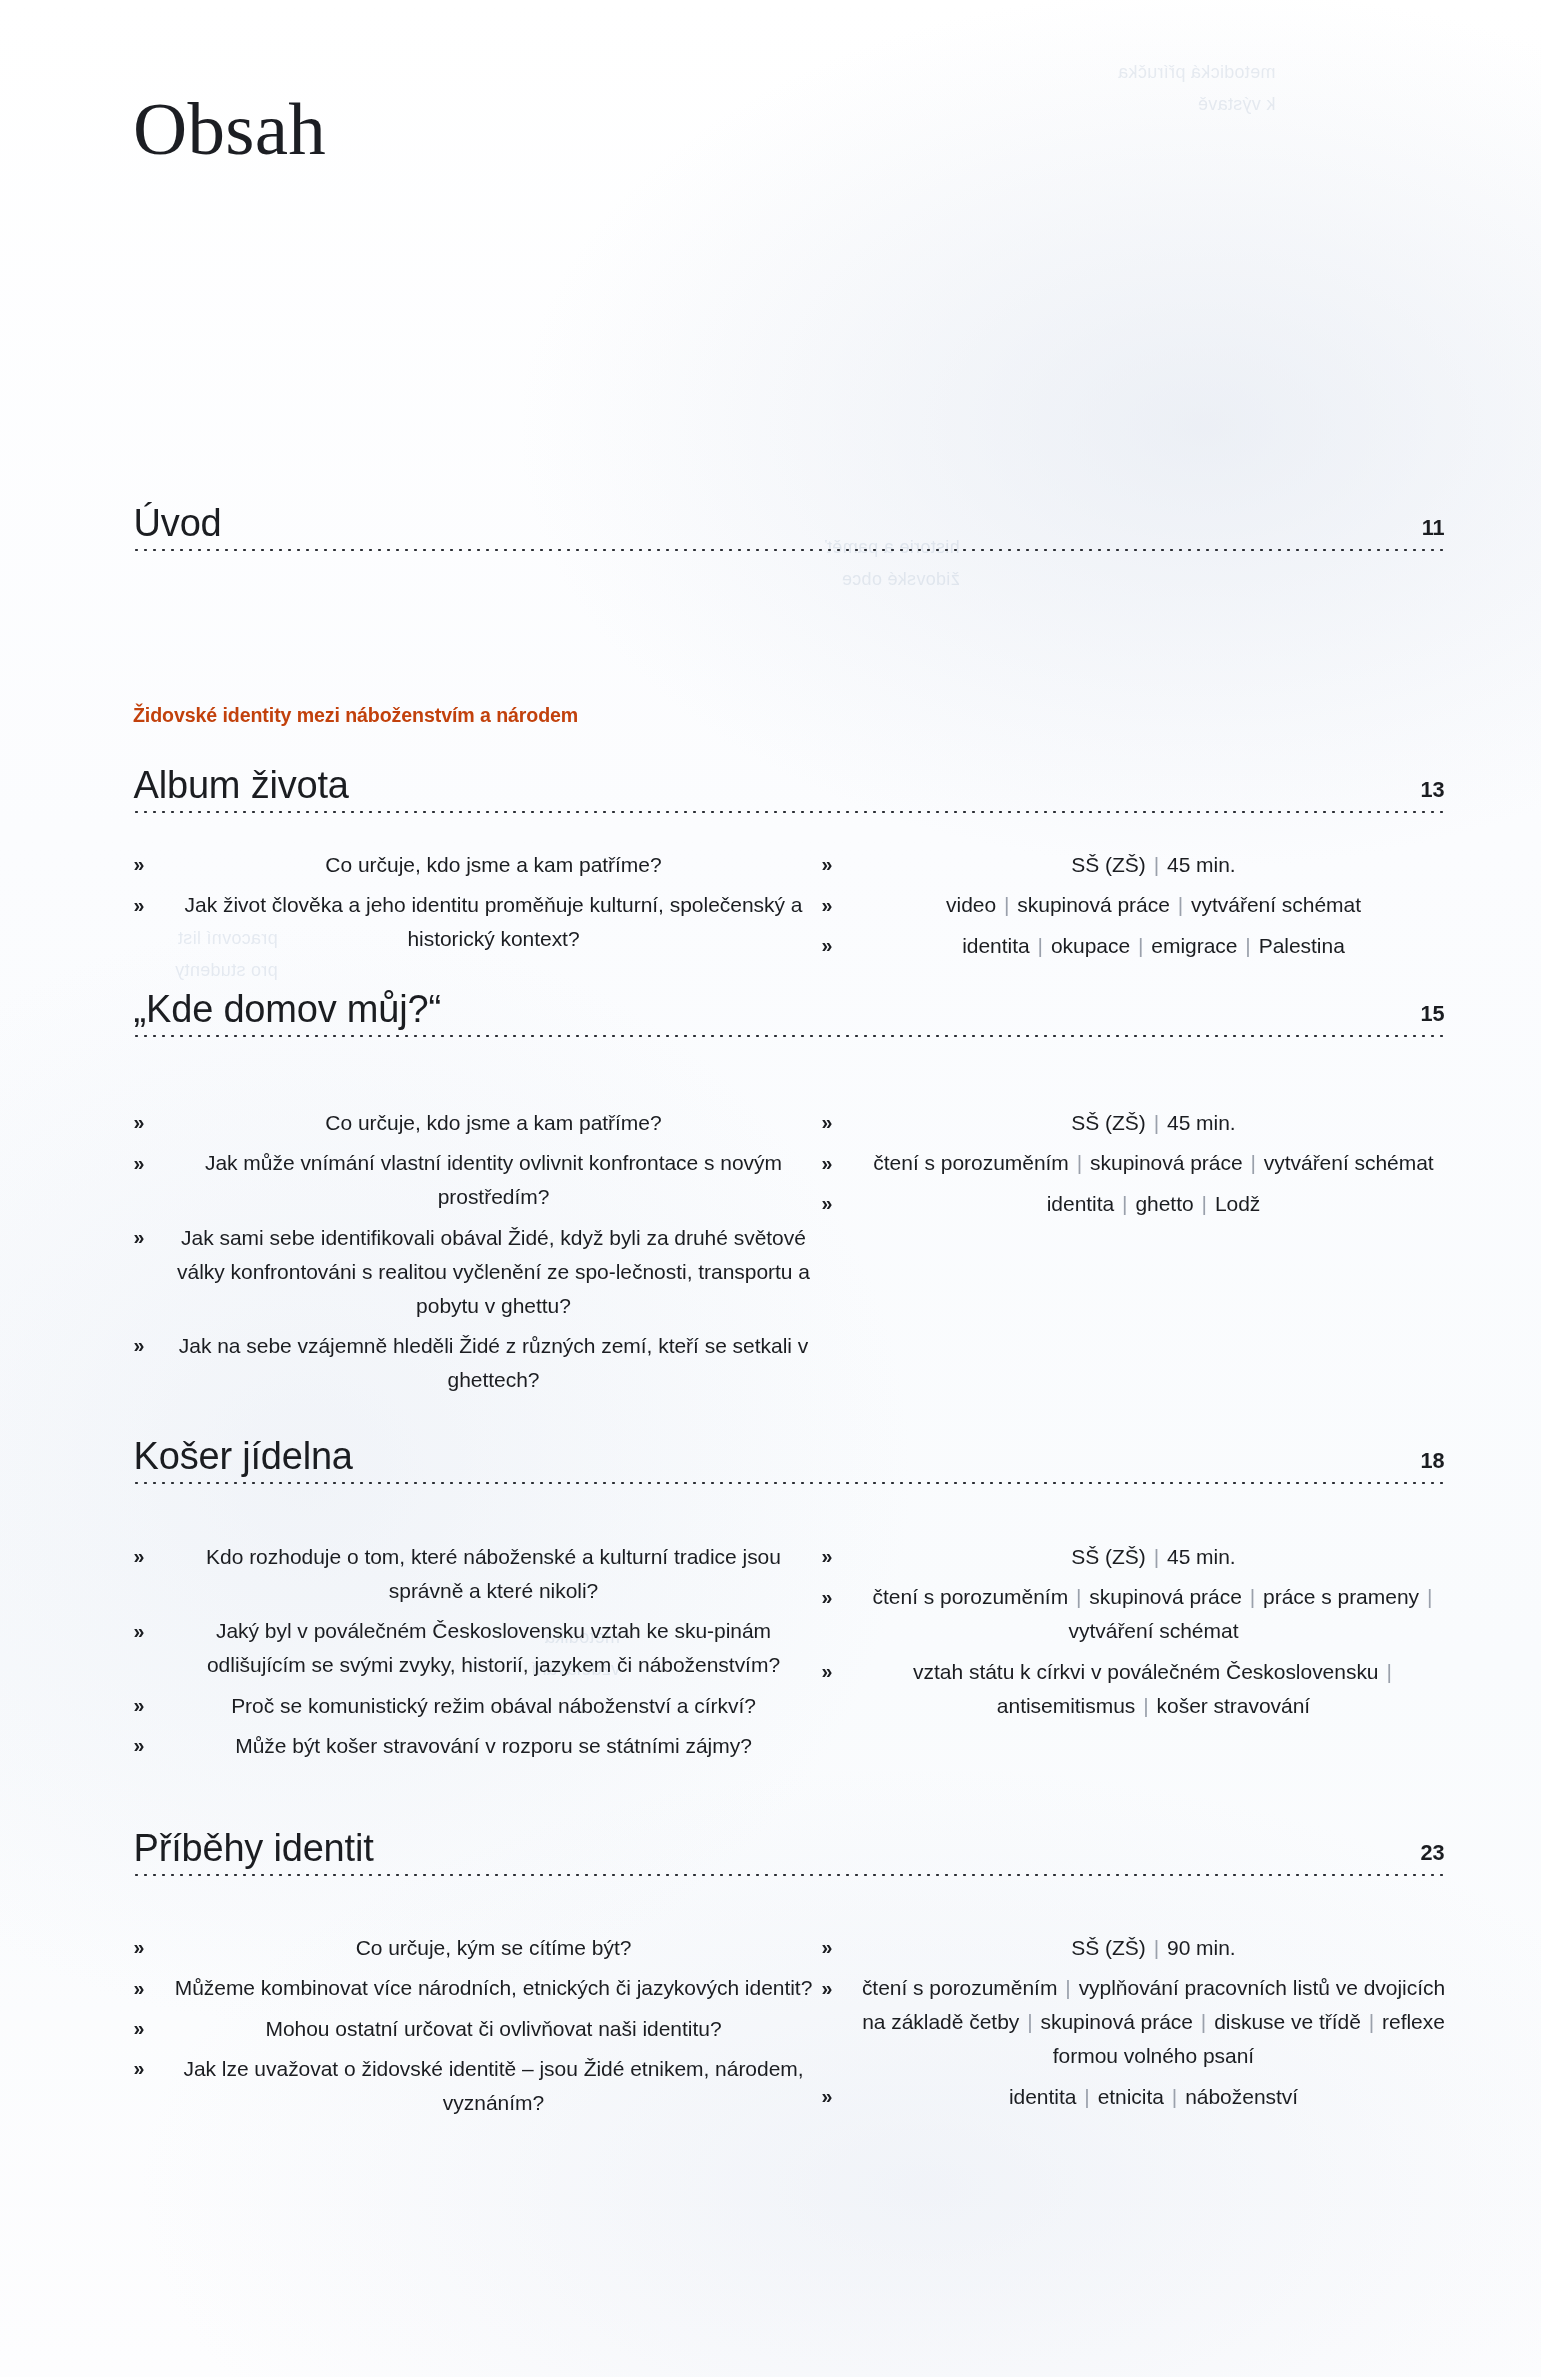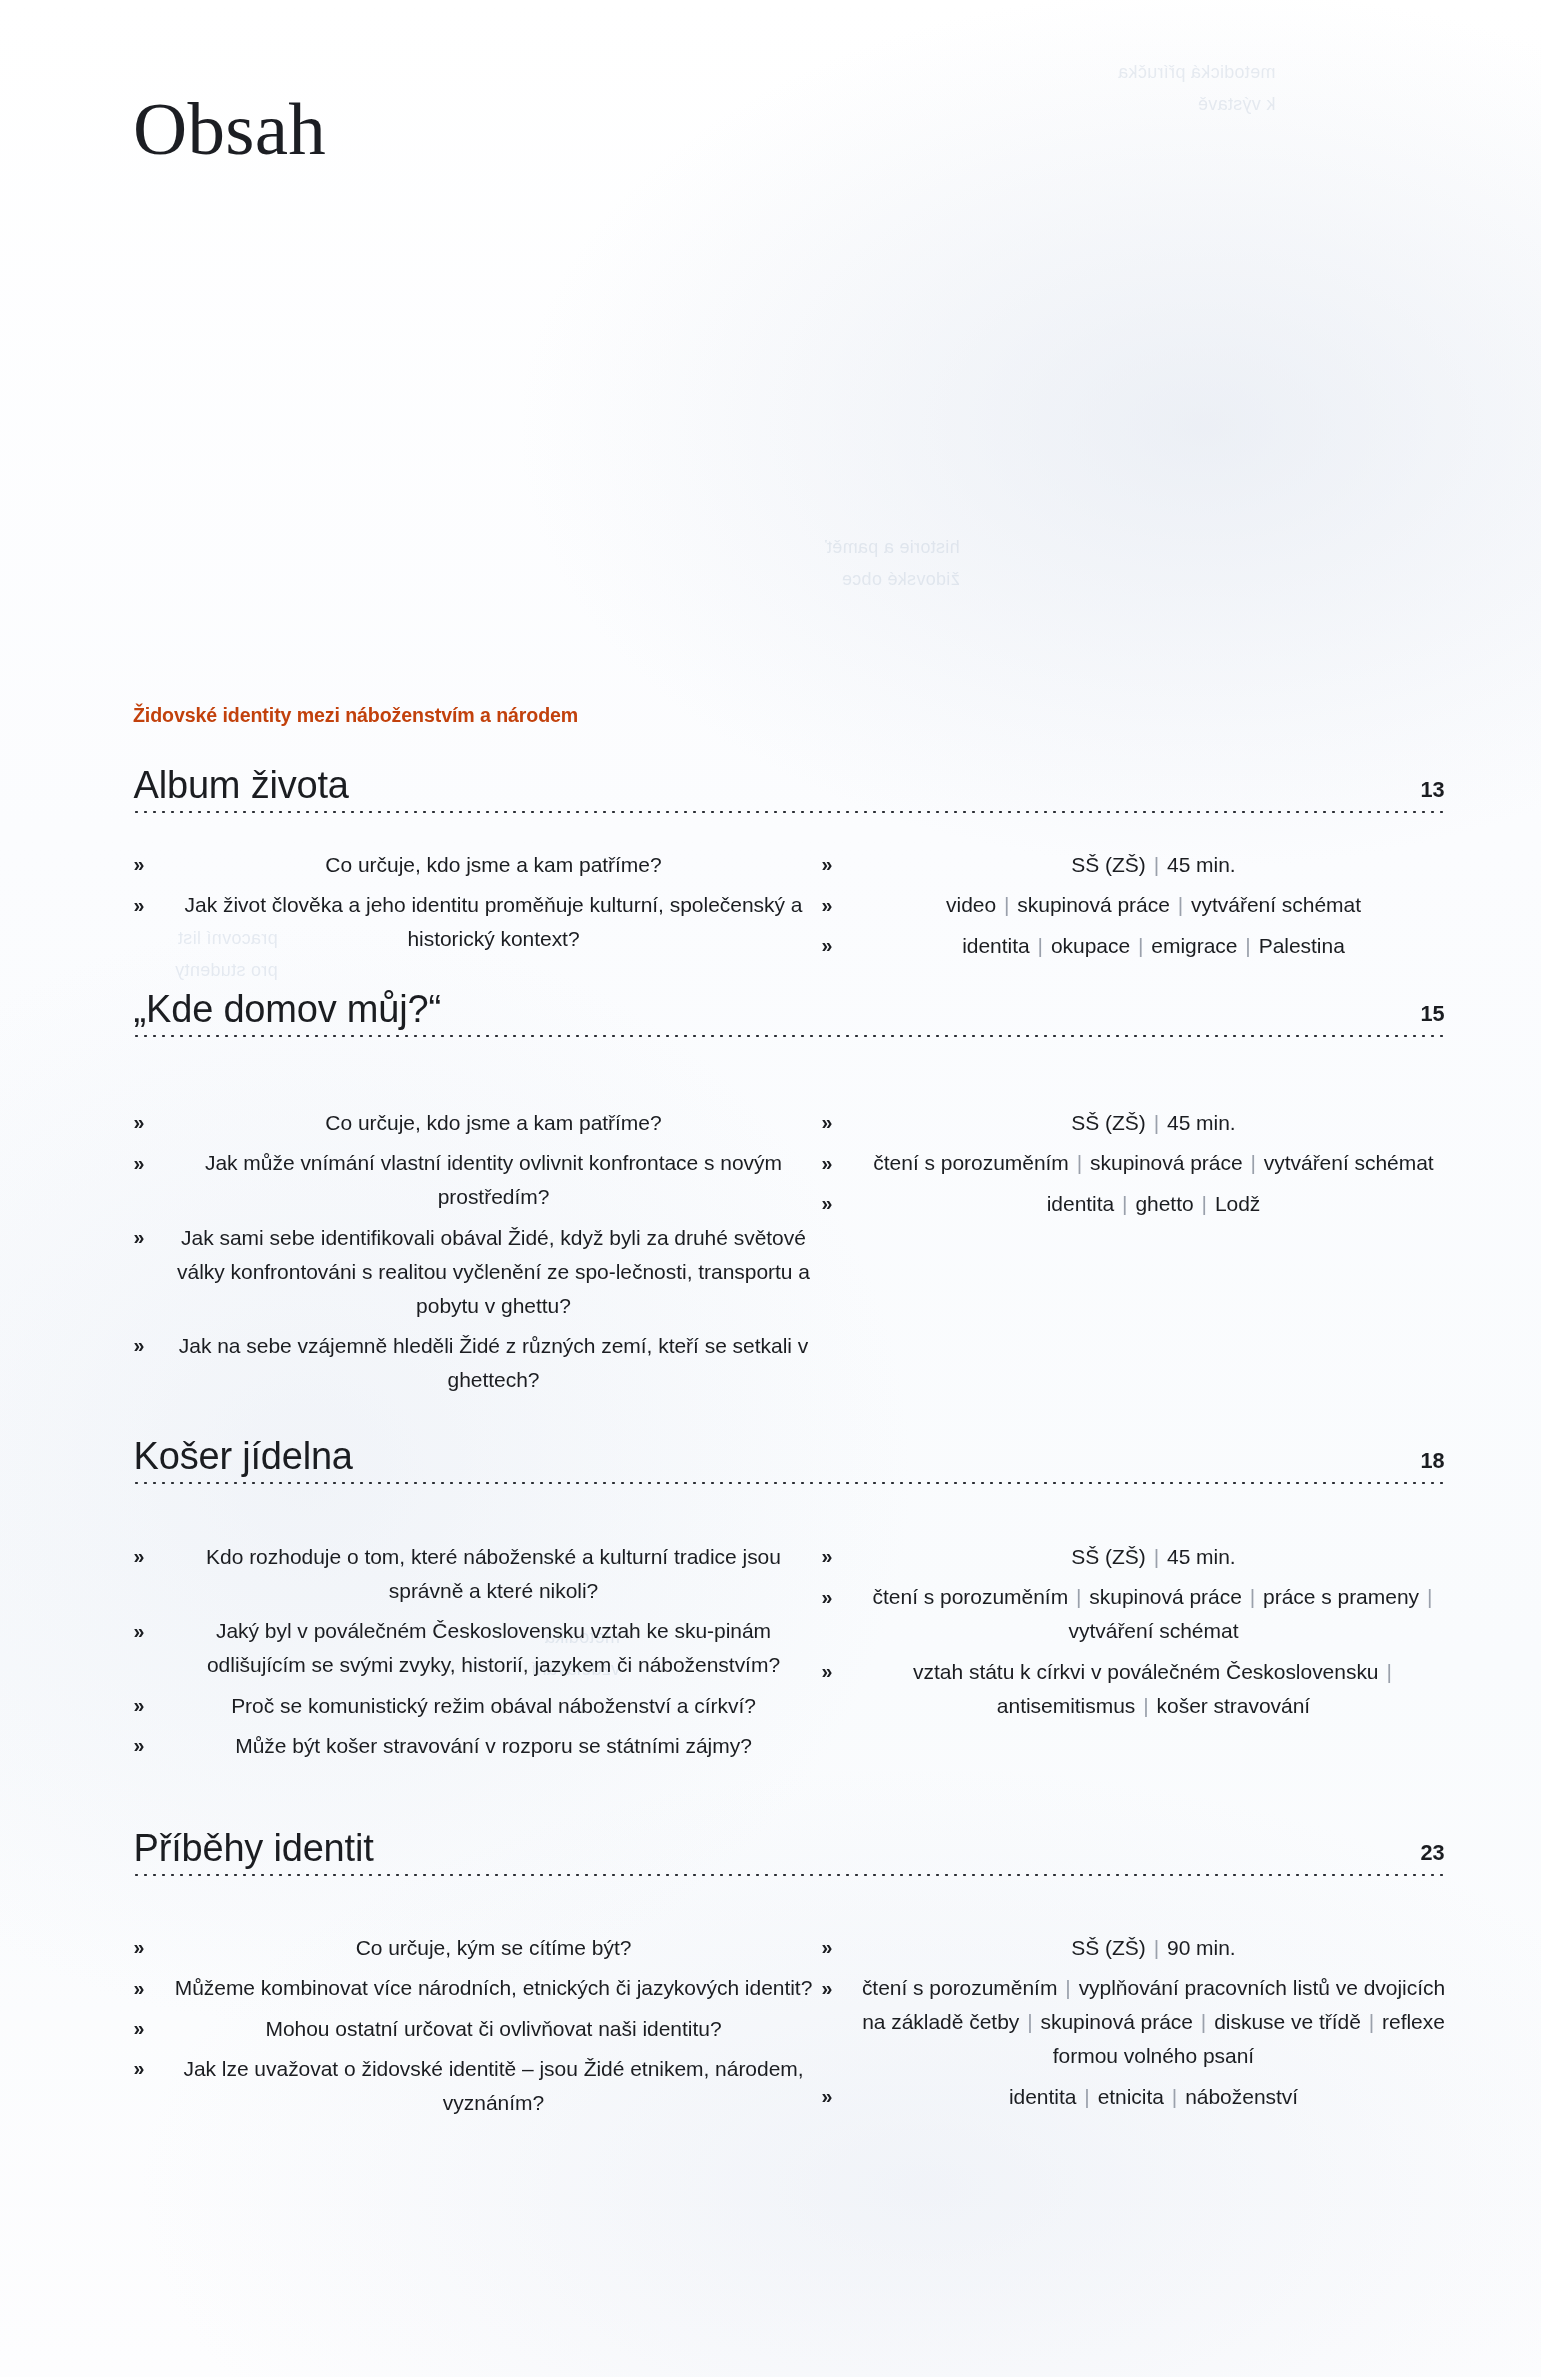--- a/index.html
+++ b/index.html
@@ -166,20 +166,27 @@
 židovské obce</div>
   <div class="bleed" style="left:175px; top:922px;">pracovní list
 pro studenty</div>
   <div class="bleed" style="left:531px; top:1621px;">metodika
 vzdělávání</div>
 
   <div class="content">
 
     <h1 class="doc-title">Obsah</h1>
 
+    <div class="entry" style="top:482px;">
+      <div class="entry-head">
+        <span class="entry-title">Úvod</span>
+        <span class="entry-page">11</span>
+        <span class="dotrule"></span>
+      </div>
+    </div>
 
     <div class="kicker" style="top:704px;">Židovské identity mezi náboženstvím a národem</div>
 
     <div class="entry" style="top:744px;">
       <div class="entry-head">
         <span class="entry-title">Album života</span>
         <span class="entry-page">13</span>
         <span class="dotrule"></span>
       </div>
     </div>

